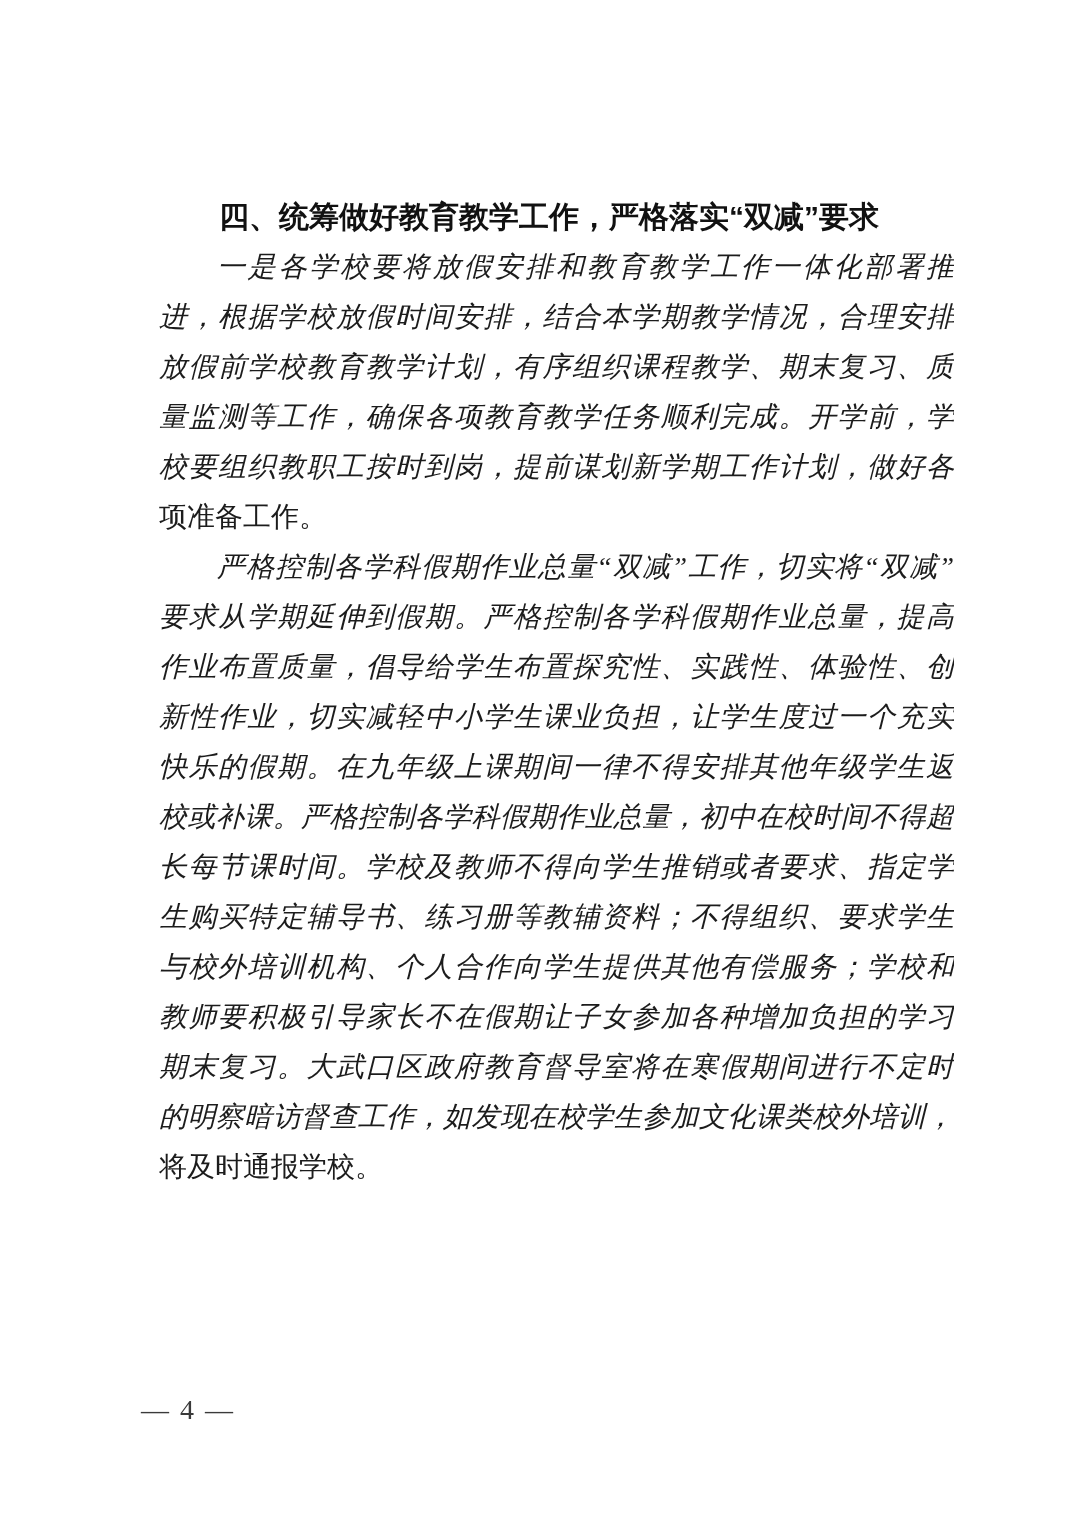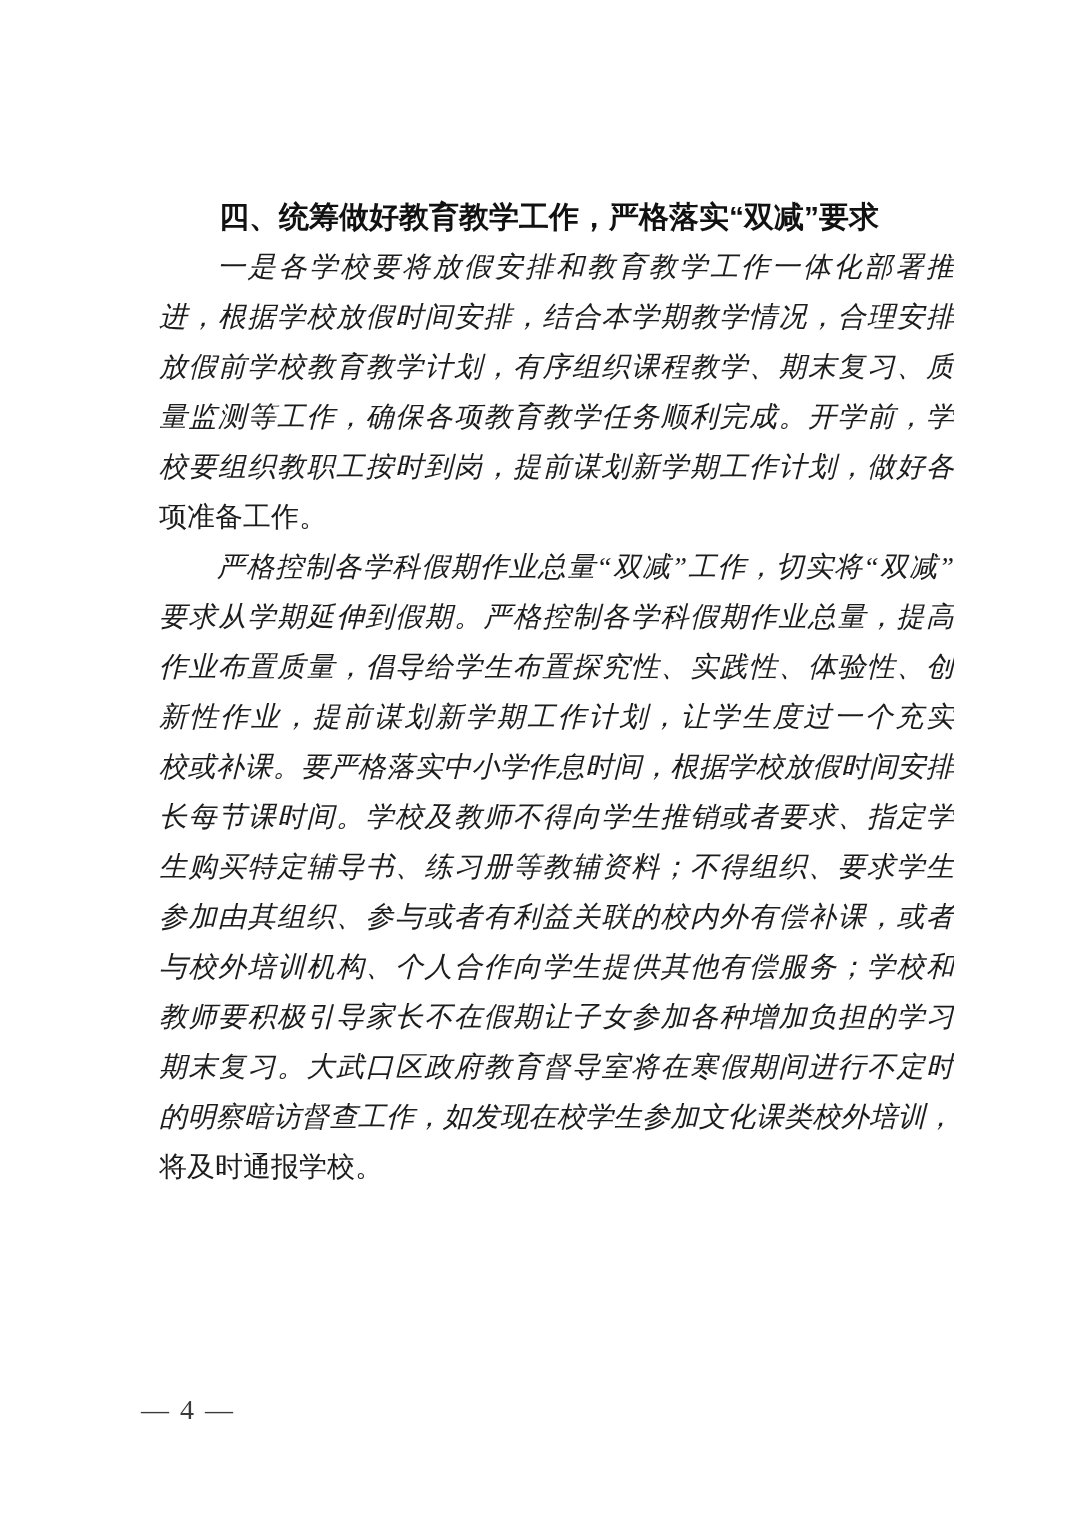--- a/index.html
+++ b/index.html
@@ -70,25 +70,25 @@
         <div class="line justify">进，根据学校放假时间安排，结合本学期教学情况，合理安排</div>
         <div class="line justify">放假前学校教育教学计划，有序组织课程教学、期末复习、质</div>
         <div class="line justify">量监测等工作，确保各项教育教学任务顺利完成。开学前，学</div>
         <div class="line justify">校要组织教职工按时到岗，提前谋划新学期工作计划，做好各</div>
         <div class="line">项准备工作。</div>
       </div>
       <div>
         <div class="line indent justify">严格控制各学科假期作业总量“双减”工作，切实将“双减”</div>
         <div class="line justify">要求从学期延伸到假期。严格控制各学科假期作业总量，提高</div>
         <div class="line justify">作业布置质量，倡导给学生布置探究性、实践性、体验性、创</div>
-        <div class="line justify">新性作业，提前谋划新学期工作计划，让学生度过一个充实</div>
-        <div class="line justify">校或补课。要严格落实中小学作息时间，根据学校放假时间安排</div>
+        <div class="line justify">新性作业，切实减轻中小学生课业负担，让学生度过一个充实</div>
+        <div class="line justify">快乐的假期。在九年级上课期间一律不得安排其他年级学生返</div>
+        <div class="line justify">校或补课。严格控制各学科假期作业总量，初中在校时间不得超</div>
         <div class="line justify">长每节课时间。学校及教师不得向学生推销或者要求、指定学</div>
         <div class="line justify">生购买特定辅导书、练习册等教辅资料；不得组织、要求学生</div>
-        <div class="line justify">参加由其组织、参与或者有利益关联的校内外有偿补课，或者</div>
         <div class="line justify">与校外培训机构、个人合作向学生提供其他有偿服务；学校和</div>
         <div class="line justify">教师要积极引导家长不在假期让子女参加各种增加负担的学习</div>
         <div class="line justify">期末复习。大武口区政府教育督导室将在寒假期间进行不定时</div>
         <div class="line justify">的明察暗访督查工作，如发现在校学生参加文化课类校外培训，</div>
         <div class="line">将及时通报学校。</div>
       </div>
     </div>
   <div class="page-number">— 4 —</div>
 </div>
 

